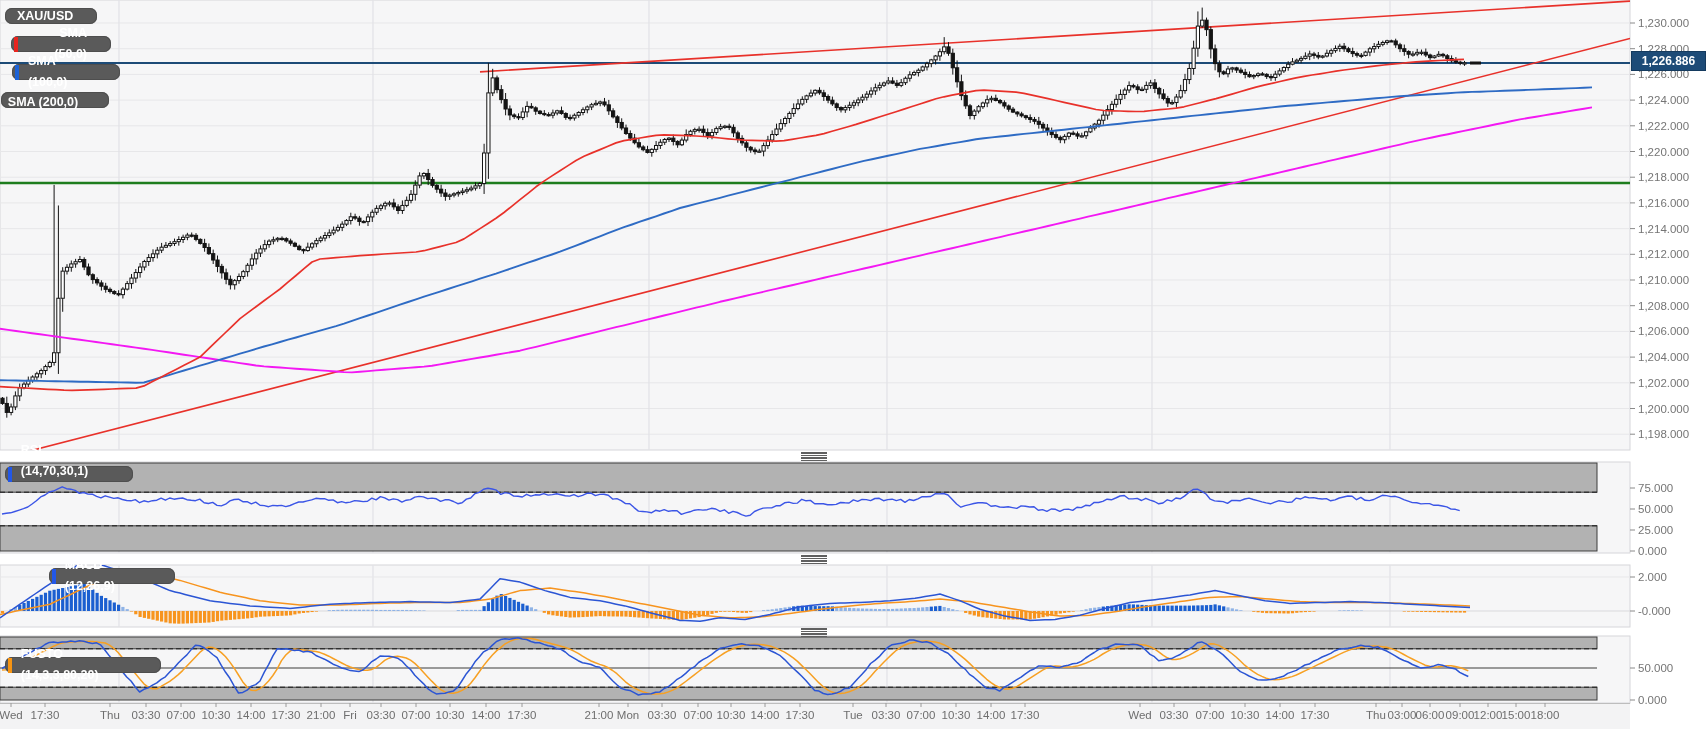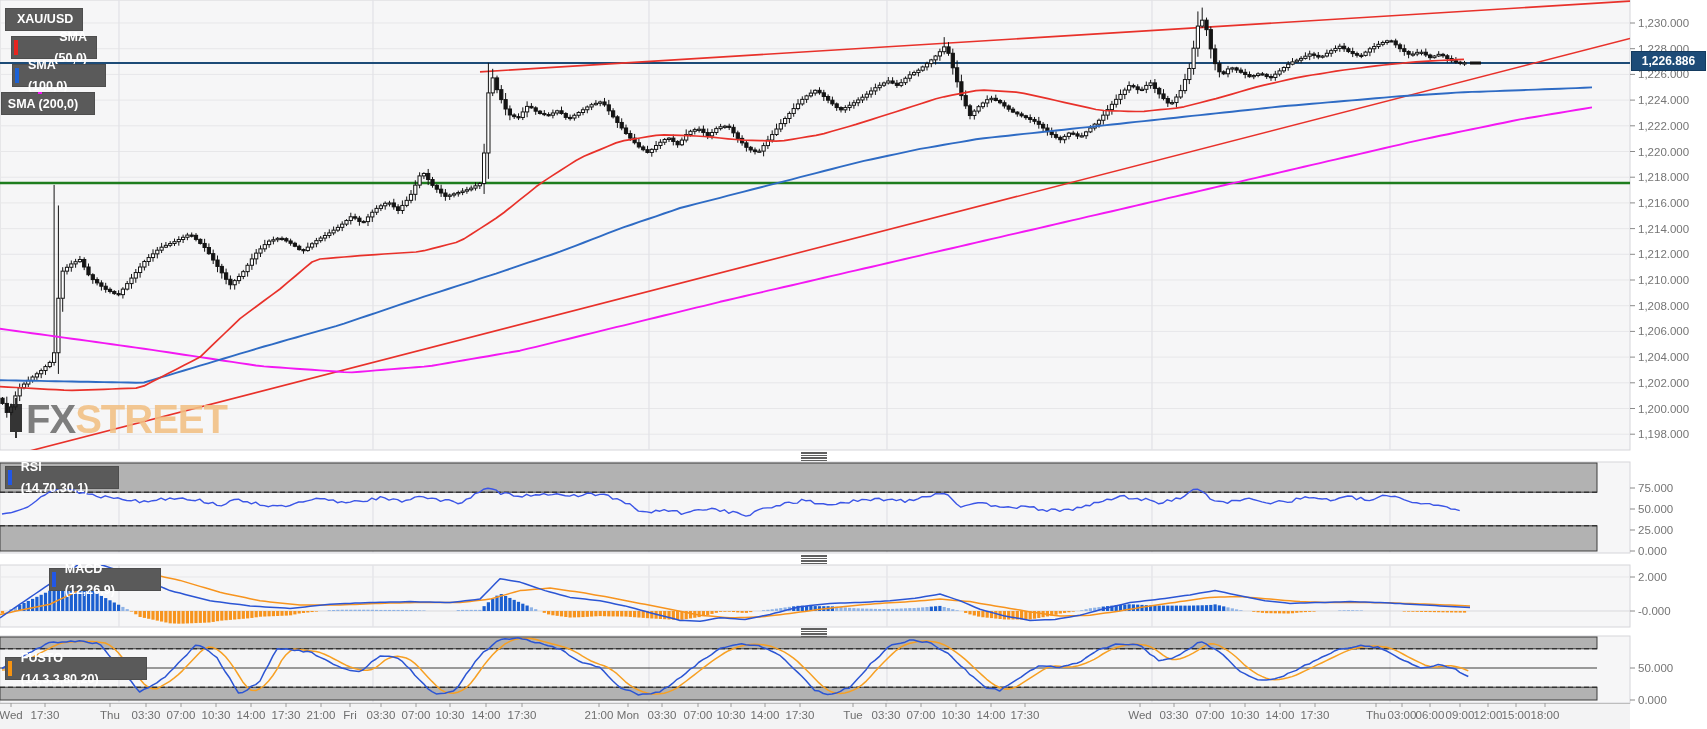--- a/index.html
+++ b/index.html
@@ -1,21 +1,21 @@
 <!DOCTYPE html>
 <html><head>
 <meta charset="utf-8">
 <style>
   html,body{margin:0;padding:0;background:#fff;}
   body{font-family:"Liberation Sans",sans-serif;}
   #stage{position:relative;width:1707px;height:729px;background:#fff;overflow:hidden;}
   #chart-svg{position:absolute;left:0;top:0;}
   .chip{position:absolute;background:#5a5a5a;color:#fff;font-weight:bold;
-        font-size:12.5px;line-height:21px;height:23px;display:flex;align-items:center;
-        padding:0 10px 0 0;box-shadow:0 0 0 1px #4e4e4e inset;z-index:3;}
+        font-size:12.5px;line-height:21px;height:16px;display:flex;align-items:center;
+        padding:0 24px 0 0;box-shadow:0 0 0 1px #4e4e4e inset;z-index:3;border-radius:7px;}
   .chip .bar{display:inline-block;width:4px;height:15px;margin:0 9px 0 3px;}
   .badge{position:absolute;left:1631px;top:51px;width:73px;height:18px;background:#1d4b77;
          border:1px solid #143a5e;color:#fff;font-size:12px;font-weight:bold;
          display:flex;align-items:center;justify-content:center;z-index:3;text-align:right;}
   .grip{position:absolute;width:26px;height:9px;z-index:3;display:flex;flex-direction:column;justify-content:space-between;cursor:row-resize;}
   .grip i{display:block;height:1.5px;background:#606060;}
   .watermark{position:absolute;left:8px;top:398px;z-index:1;display:flex;align-items:flex-end;opacity:.88;}
   .wm-candle{position:relative;width:16px;height:40px;margin-right:2px;}
   .wm-candle .bodyb{position:absolute;left:2px;top:6px;width:12px;height:28px;background:#1a1a1a;}
   .wm-candle .wick{position:absolute;left:7px;top:0;width:2px;height:40px;background:#1a1a1a;}
@@ -1252,43 +1252,35 @@
   </div>
   <div class="chip" style="left:12px;top:64px;width:84px;">
     <span class="bar" style="background: rgb(28, 98, 214);"></span>
     <span>SMA (100,0)</span>
   </div>
   <div class="chip" style="left:1px;top:92px;width:84px;flex-direction:column;">
     <span class="bar" style="background: rgb(243, 19, 243);"></span>
     <span>SMA (200,0)</span>
   </div>
 
-  <div class="chip" style="left:5px;top:466px;width:104px;">
+  <div class="chip" style="left:5px;top:466px;width:104px;align-items:flex-end;">
     <span class="bar" style="background: rgb(34, 87, 230);"></span>
     <span>RSI (14,70,30,1)</span>
   </div>
   <div class="chip" style="left:5px;top:568px;width:102px;margin-left:44px;">
     <span class="bar" style="background: rgb(34, 87, 230);"></span>
     <span>MACD (12,26,9)</span>
   </div>
   <div class="chip" style="left:5px;top:638px;width:132px;margin-top:19px;">
     <span class="bar" style="background: rgb(247, 148, 18);"></span>
     <span>FUSTO (14,3,3,80,20)</span>
   </div>
 
   <div class="badge">1,226.886</div>
 
-  <div class="watermark">
-    <span class="wm-candle">
-        <i class="wick"></i>
-        <i class="bodyb"></i>
-      </span>
-    <span class="wm-fx">FX</span>
-    <span class="wm-street">STREET</span>
-  </div>
 
   <div class="grip" style="left:801px;top:452px;">
       <i></i>
       <i></i>
       <i></i>
       <i></i>
     </div>
   <div class="grip" style="left:801px;top:555px;">
       <i></i>
       <i></i>

